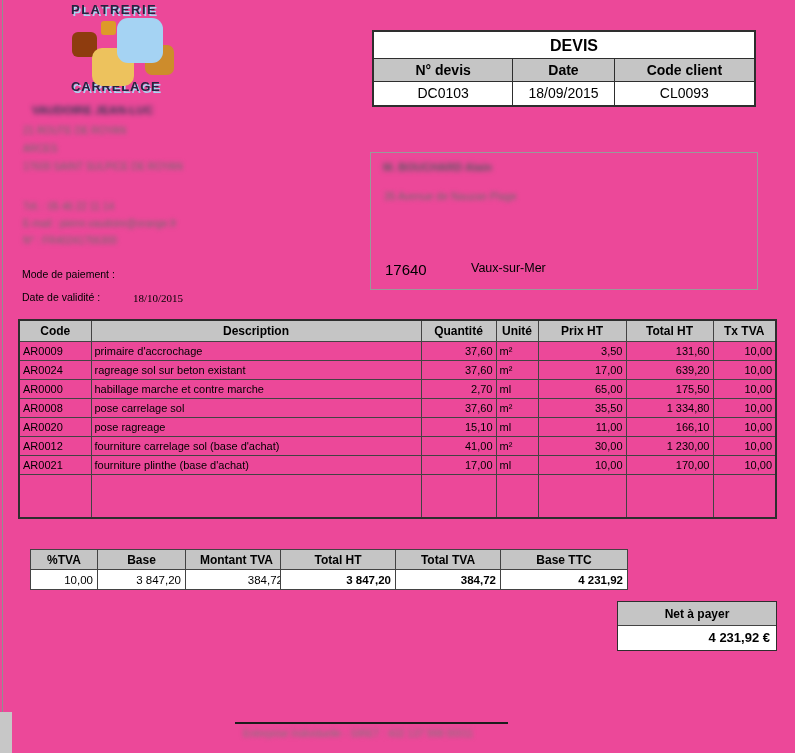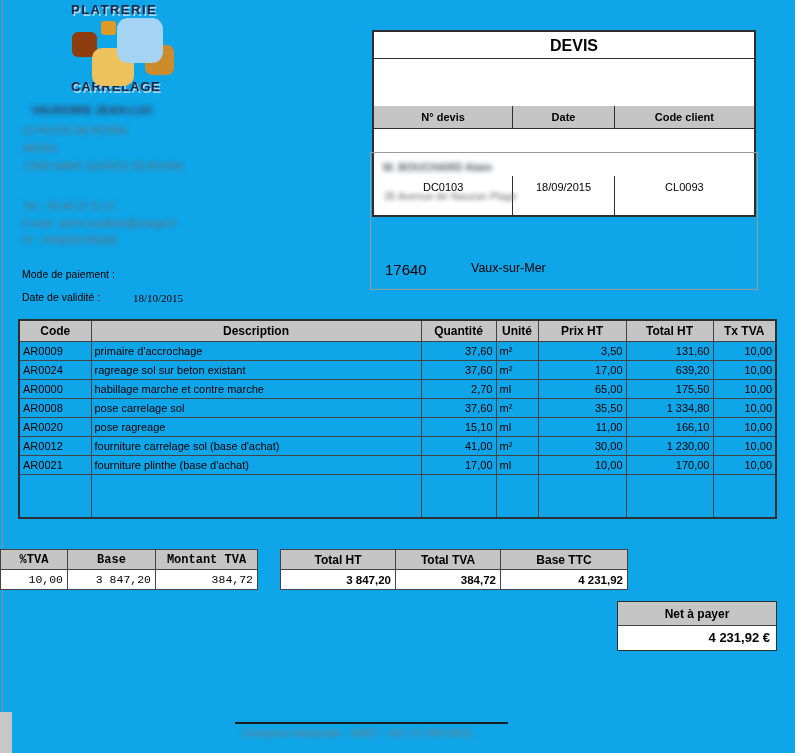--- a/index.html
+++ b/index.html
@@ -1,17 +1,17 @@
 <!DOCTYPE html>
 <html><head>
 <meta charset="utf-8">
 <style>
   * { margin:0; padding:0; box-sizing:border-box; }
   body { background:#ffffff; font-family:"Liberation Sans", sans-serif; }
-  .page { position:relative; width:795px; height:753px; background:#0ea5e9; color:#000; overflow:hidden; }
+  .page { position:relative; width:795px; height:753px; background:#ec4899; color:#000; overflow:hidden; }
 
   
   .edge-line { position:absolute; left:2px; top:0; width:1px; height:753px; background:#8f8f8f; }
   .corner-block { position:absolute; left:0; top:712px; width:12px; height:41px; background:#c7c7c7; }
 
   
   .logo-top { position:absolute; left:71px; top:2px; font-size:13px; font-weight:bold; letter-spacing:1.5px;
               color:#232540; text-shadow:1.5px 1.5px 0 #a9d6f2; }
   .logo-bottom { position:absolute; left:71px; top:79px; font-size:13px; font-weight:bold; letter-spacing:0.8px;
               color:#232540; text-shadow:1.5px 1.5px 0 #a9d6f2; }
@@ -25,24 +25,24 @@
   
   .blur { filter: blur(2.3px); color:#6d6d6d; white-space:nowrap; }
   .blur-dark { filter: blur(2.5px); color:#343a55; font-weight:bold; white-space:nowrap; }
 
   .sup-line { position:absolute; font-size:10px; }
 
   
   .devis { position:absolute; left:372px; top:30px; width:384px; border:2px solid #2e2e2e; background:#fff; }
   .devis-title { height:27px; line-height:27px; text-align:center; font-size:16px; font-weight:bold; border-bottom:1px solid #2e2e2e;padding-left:20px; }
   .devis-row { display:flex; }
-  .devis-row > div { border-right:1px solid #2e2e2e; text-align:center; font-size:11px;margin-top:47px; }
+  .devis-row > div { border-right:1px solid #2e2e2e; text-align:center; font-size:14px; }
   .devis-row > div:last-child { border-right:none; }
   .devis-head > div { background:#c5c5c5; font-weight:bold; height:23px; line-height:23px; border-bottom:1px solid #2e2e2e; }
-  .devis-vals > div { height:39px; line-height:23px; }
+  .devis-vals > div { height:23px; line-height:23px; }
   .dc1 { width:140px; } .dc2 { width:102px; } .dc3 { width:140px; }
 
   
   .client-box { position:absolute; left:370px; top:152px; width:388px; height:138px; border:1px solid #9a9a9a; }
   .client-name { position:absolute; left:12px; top:8px; font-size:11px; }
   .client-addr { position:absolute; left:13px; top:37px; font-size:10.5px; }
   .client-postal { position:absolute; left:14px; top:108px; font-size:15px; }
   .client-city { position:absolute; left:100px; top:108px; font-size:12.5px; }
 
   
@@ -58,21 +58,21 @@
   .items td { font-size:11px; height:19px; padding:0 3px; }
   .items tr.empty-row td { height:44px; }
   .items { border:2px solid #2e2e2e; }
   .ta-r { text-align:right; } .ta-l { text-align:left; }
 
   
   .sum { position:absolute; top:549px; }
   .sum th, .sum td { border:1px solid #434343; white-space:nowrap; overflow:hidden; }
   .sum th { background:#c5c5c5; font-size:12px; font-weight:bold; height:20px; text-align:center; }
   .sum td { font-size:11.5px; height:20px; text-align:right; padding:0 4px; background:#fff; }
-  .sum-left { left:0; width:257px;font-family:Liberation Mono, monospace; }
+  .sum-left { left:30px; width:257px; }
   .sum-right { left:280px; width:347px; }
   .sum-right td { font-weight:bold; }
   .sum { border:1.5px solid #2e2e2e; }
 
   
   .net { position:absolute; left:617px; top:601px; width:160px; border:1.5px solid #2e2e2e; }
   .net-head { background:#c5c5c5; font-weight:bold; font-size:12px; text-align:center; height:24px; line-height:24px; border-bottom:1px solid #434343; }
   .net-val { font-weight:bold; font-size:13px; text-align:right; height:24px; line-height:24px; padding-right:6px; background:#fff; }
 
   

